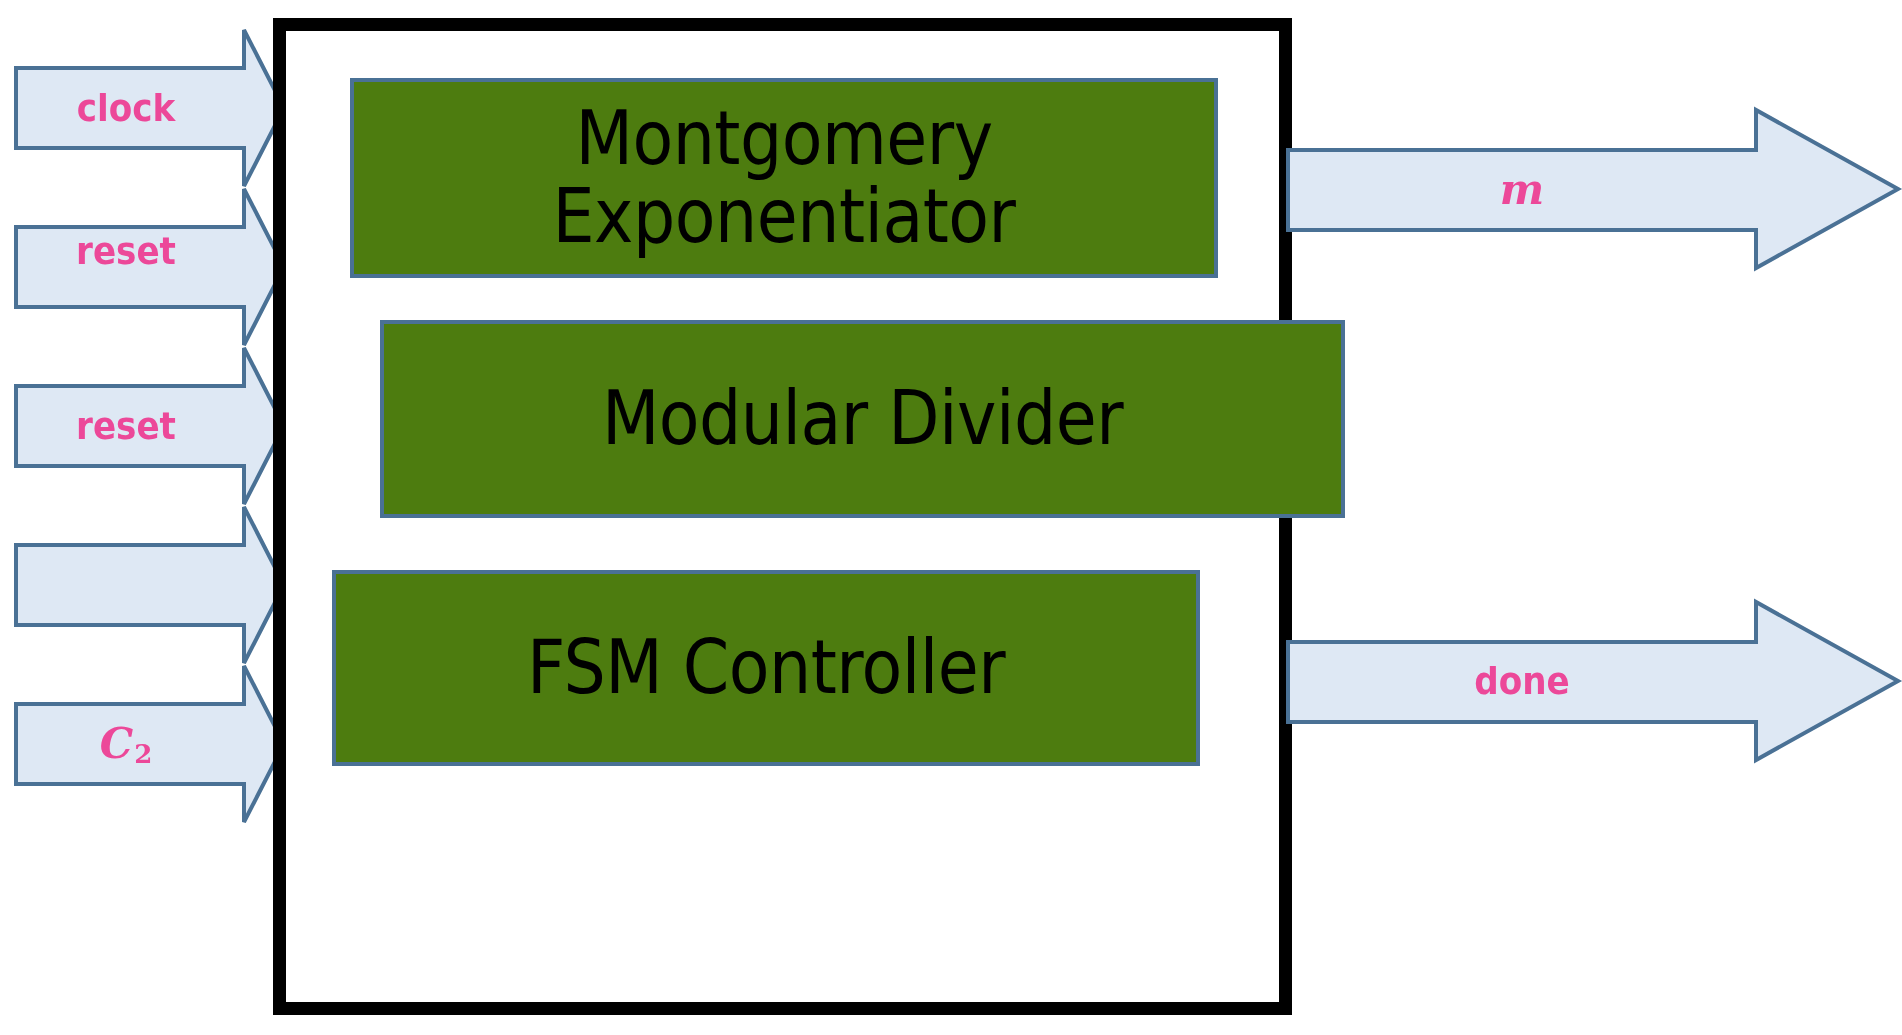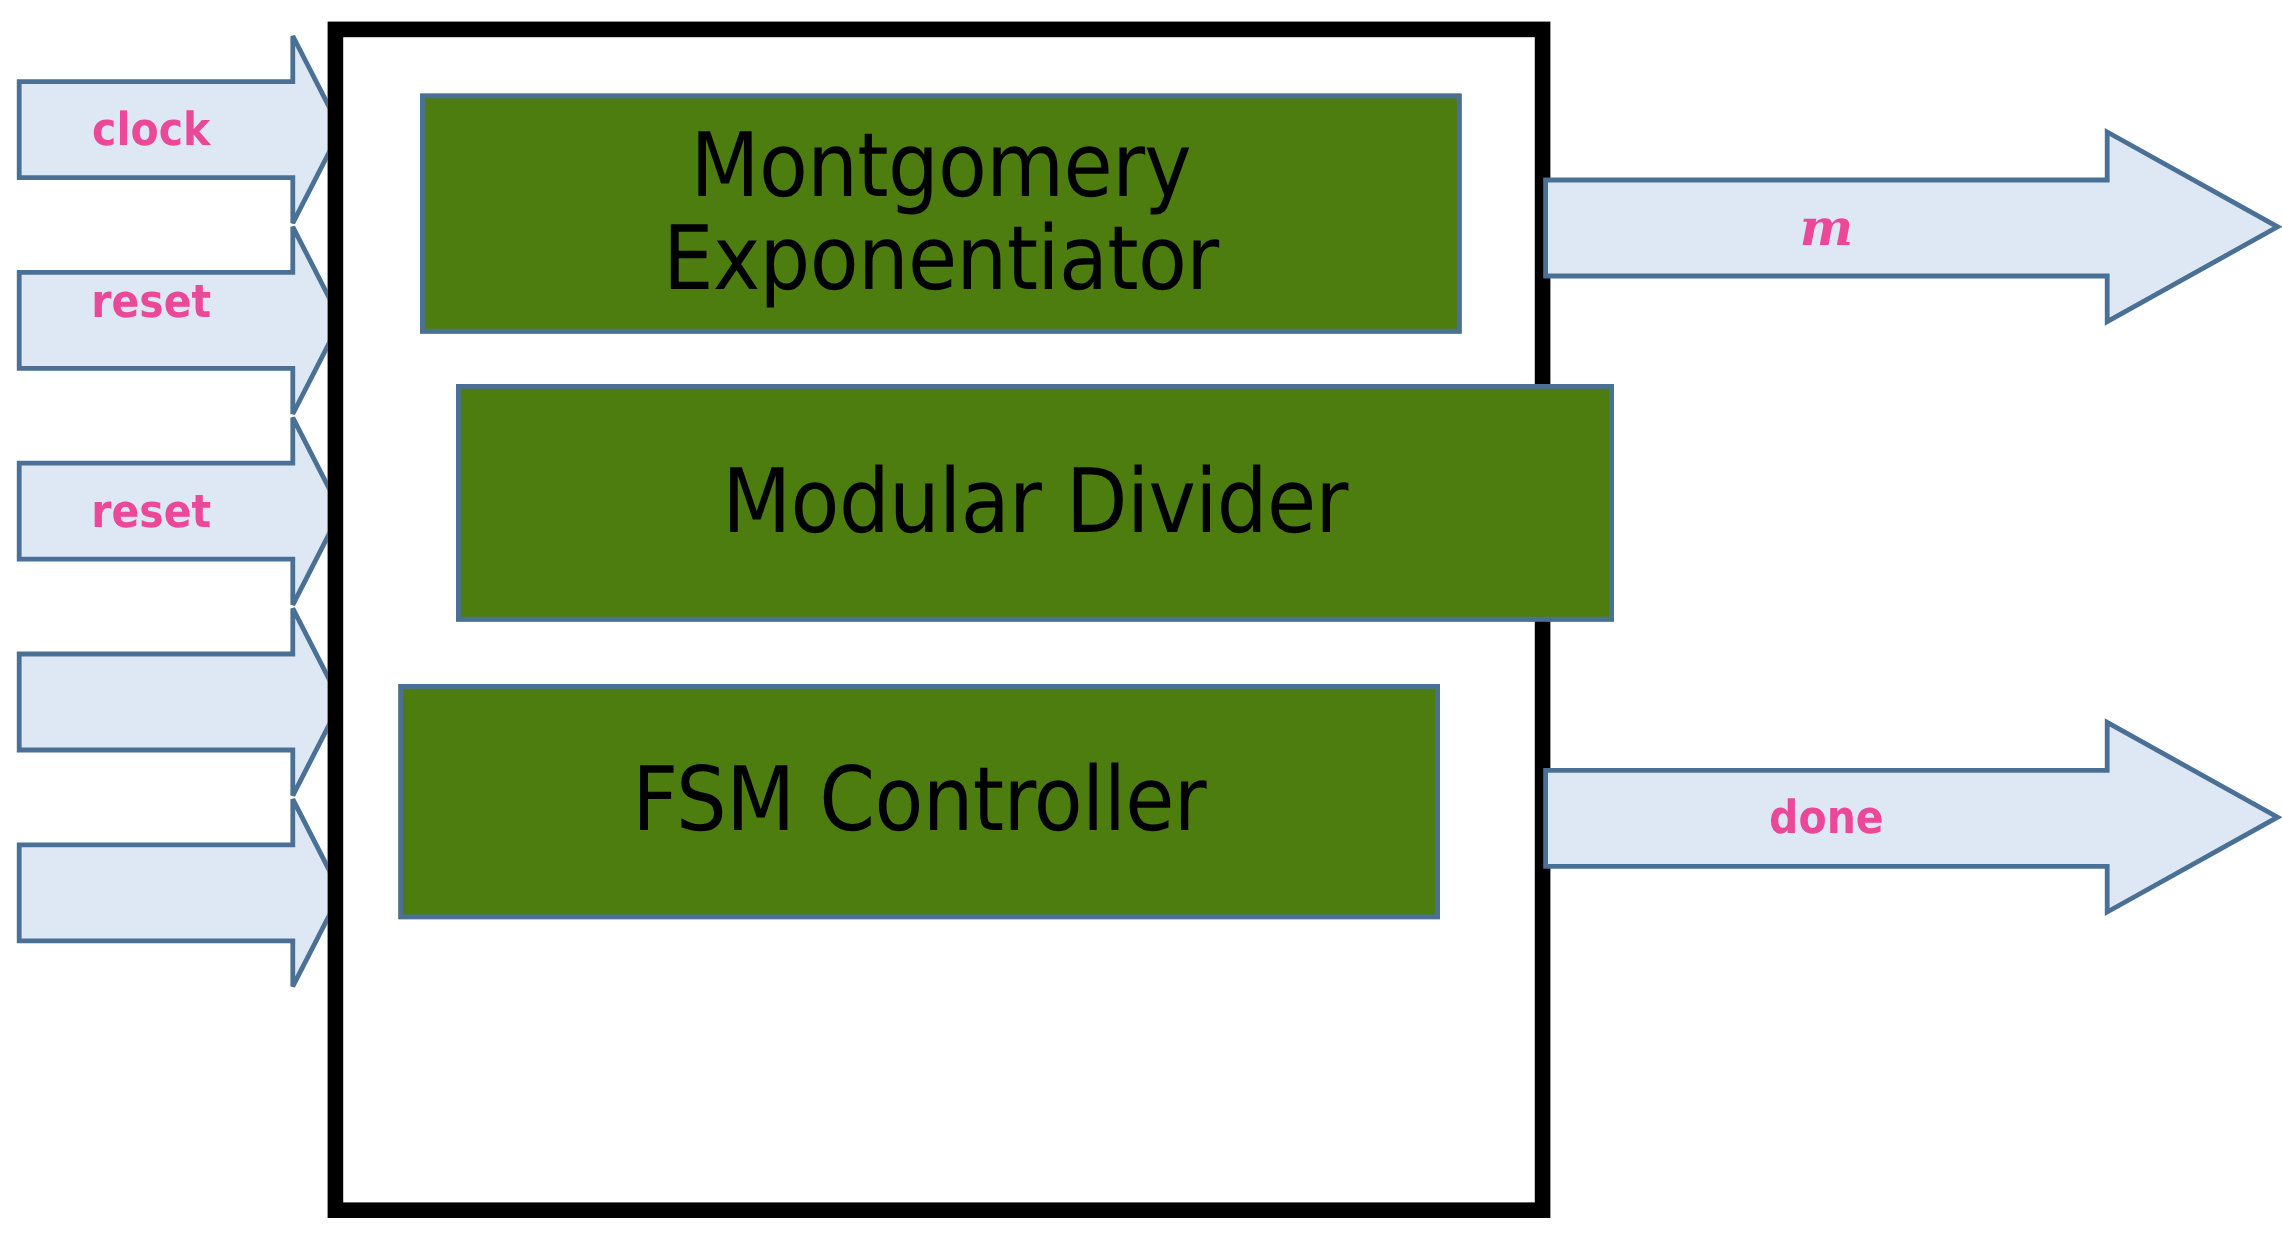--- a/index.html
+++ b/index.html
@@ -108,20 +108,23 @@
     <span>reset</span>
   </div>
 
   <svg class="arrow-svg" style="left:14px;top:505px;" width="272" height="160" viewBox="0 0 272 160">
     <polygon class="arrow-shape" points="2,40 230,40 230,2 270,80 230,158 230,120 2,120"></polygon>
   </svg>
 
   <svg class="arrow-svg" style="left:14px;top:664px;" width="272" height="160" viewBox="0 0 272 160">
     <polygon class="arrow-shape" points="2,40 230,40 230,2 270,80 230,158 230,120 2,120"></polygon>
   </svg>
+  <div class="arrow-label lbl-math" style="left:14px;top:664px;width:224px;height:160px;">
+    <span><span>C</span><sub>2</sub></span>
+  </div>
 
   <div class="chip-border"></div>
 
   <div class="sub-block" id="block-exponentiator">
     <span class="blk-text">Montgomery
 Exponentiator</span>
   </div>
 
   <div class="sub-block" id="block-divider">
     <span class="blk-text">Modular Divider</span>

